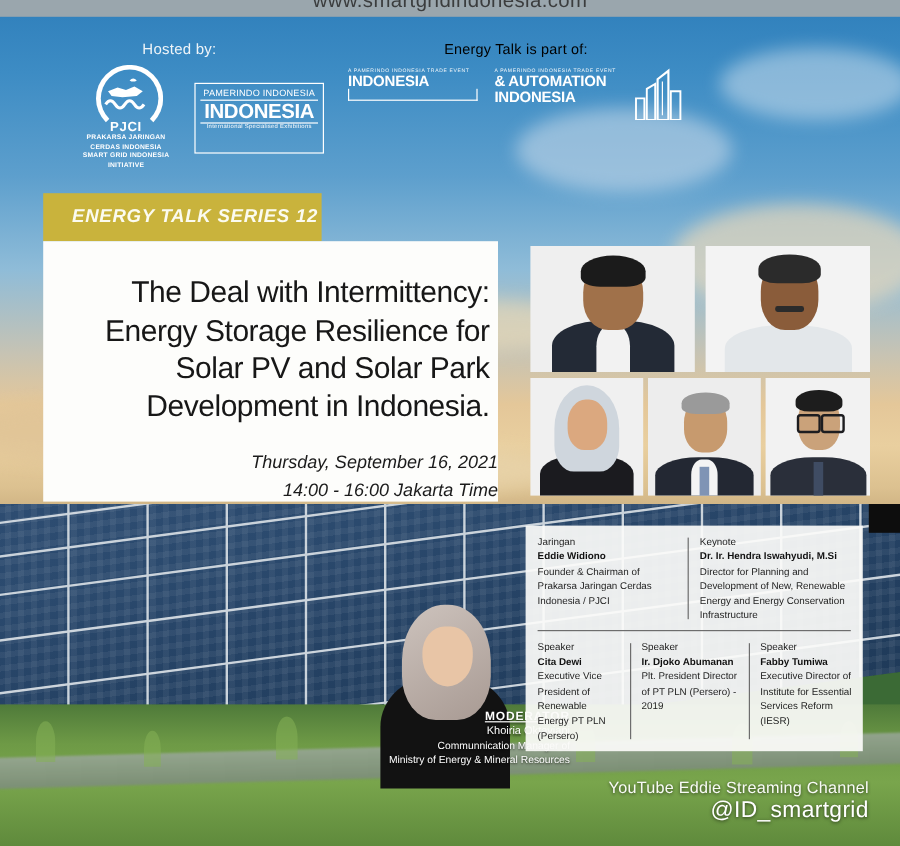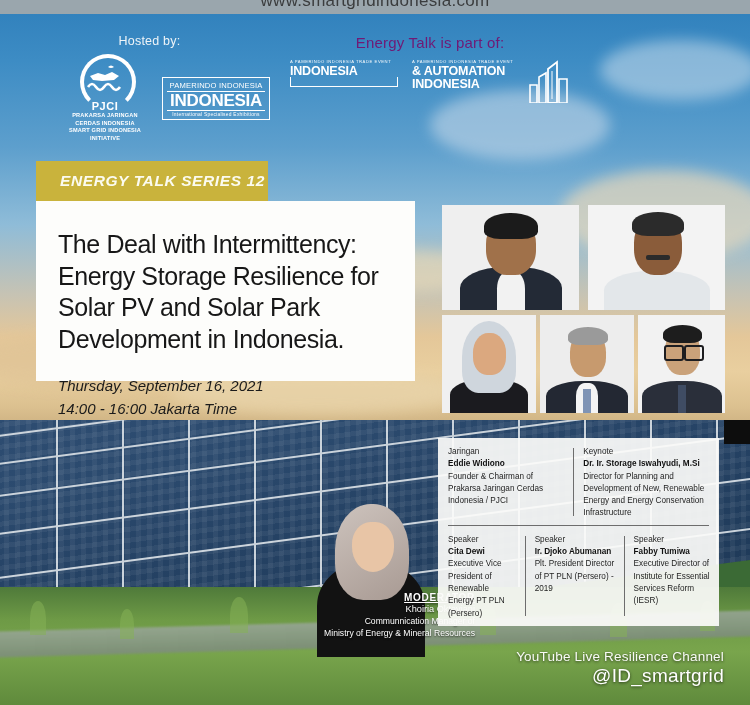--- a/index.html
+++ b/index.html
@@ -50,51 +50,52 @@
   .pjci-mark{position:relative;width:62px;height:54px;margin:0 auto;}
   .pjci-ring{
     position:absolute;left:6px;top:0;width:48px;height:48px;
     border:4px solid #fff;border-radius:50%;
     border-bottom-color:transparent;
   }
   .pjci-txt{font-size:11px;font-weight:bold;letter-spacing:.5px;margin-top:-8px;}
   .pjci-sub{font-size:5.6px;line-height:1.35;letter-spacing:.2px;font-weight:bold;}
 
   .pamerindo{
-    border:1.6px solid #fff;padding:3px 4px 2px;text-align:center;color:#fff;
+    border:1.6px solid #fff;padding:3px 4px 18px;text-align:center;color:#fff;
     width:98px;
   }
   .pm-top{font-size:7.6px;letter-spacing:.2px;border-bottom:1.4px solid #fff;padding-bottom:1px;}
   .pm-mid{font-size:17px;font-weight:bold;letter-spacing:-.3px;line-height:1.05;}
   .pm-bot{font-size:4.9px;letter-spacing:.25px;border-top:1.2px solid #fff;padding-top:1px;}
 
   .partwrap{position:absolute;left:290px;top:34px;width:340px;}
   .part-label{
-    font-size:15px;color:#701a75;text-align:center;width:280px;
+    font-size:12px;color:#000000;text-align:center;width:280px;
     margin:0 0 8px 0;letter-spacing:.2px;
   }
   .part-logos{display:flex;align-items:flex-start;gap:14px;}
   .evt{color:#fff;}
   .evt-kicker{font-size:4.2px;letter-spacing:.55px;opacity:.95;margin-bottom:1px;white-space:nowrap;}
   .evt-name{font-size:12.5px;font-weight:bold;line-height:1.02;letter-spacing:-.2px;}
   .evt-box{border:1.6px solid #fff;border-top:none;height:9px;margin-top:-1px;}
   .bldg{position:relative;width:46px;height:44px;margin-left:-2px;}
 
   
   .badge{
     position:absolute;left:36px;top:161px;width:232px;height:40px;
     background:#c9b33c;display:flex;align-items:center;
   }
   .badge span{
     font-size:15.5px;font-style:italic;font-weight:bold;color:#fbfbf0;
     letter-spacing:.6px;padding-left:24px;
   }
   .card{
-    position:absolute;left:36px;top:201px;width:379px;height:180px;
+    position:absolute;left:36px;top:201px;width:379px;height:217px;
     background:#fdfdfb;
+    text-align:right;
   }
   .card-title{
     margin:28px 0 0 22px;font-size:25px;line-height:1.26;color:#171717;
     font-weight:normal;letter-spacing:-.4px;width:350px;
   }
   .card-date{
     margin:20px 0 0 22px;font-size:15px;font-style:italic;color:#1b1b1b;
     line-height:1.5;
   }
 
@@ -346,21 +347,21 @@
 
   <div class="panel">
     <div class="prow">
       <div class="pcol" style="width:122px;">
         <div class="prole">Jaringan</div>
         <div class="pname">Eddie Widiono</div>
         <div class="pdesc">Founder &amp; Chairman of Prakarsa Jaringan Cerdas Indonesia / PJCI</div>
       </div>
       <div class="pcol" style="width:133px;">
         <div class="prole">Keynote</div>
-        <div class="pname">Dr. Ir. Storage Iswahyudi, M.Si</div>
+        <div class="pname">Dr. Ir. Hendra Iswahyudi, M.Si</div>
         <div class="pdesc">Director for Planning and Development of New, Renewable Energy and Energy Conservation Infrastructure</div>
       </div>
     </div>
 
     <div class="pdiv"></div>
 
     <div class="prow">
       <div class="pcol" style="width:78px;">
         <div class="prole">Speaker</div>
         <div class="pname">Cita Dewi</div>
@@ -373,17 +374,17 @@
       </div>
       <div class="pcol" style="width:88px;">
         <div class="prole">Speaker</div>
         <div class="pname">Fabby Tumiwa</div>
         <div class="pdesc">Executive Director of Institute for Essential Services Reform (IESR)</div>
       </div>
     </div>
   </div>
 
   <div class="yt">
-    <div class="yt1">YouTube Live Resilience Channel</div>
+    <div class="yt1">YouTube Eddie Streaming Channel</div>
     <div class="yt2">@ID_smartgrid</div>
   </div>
 
 </div>
 
 </body></html>

